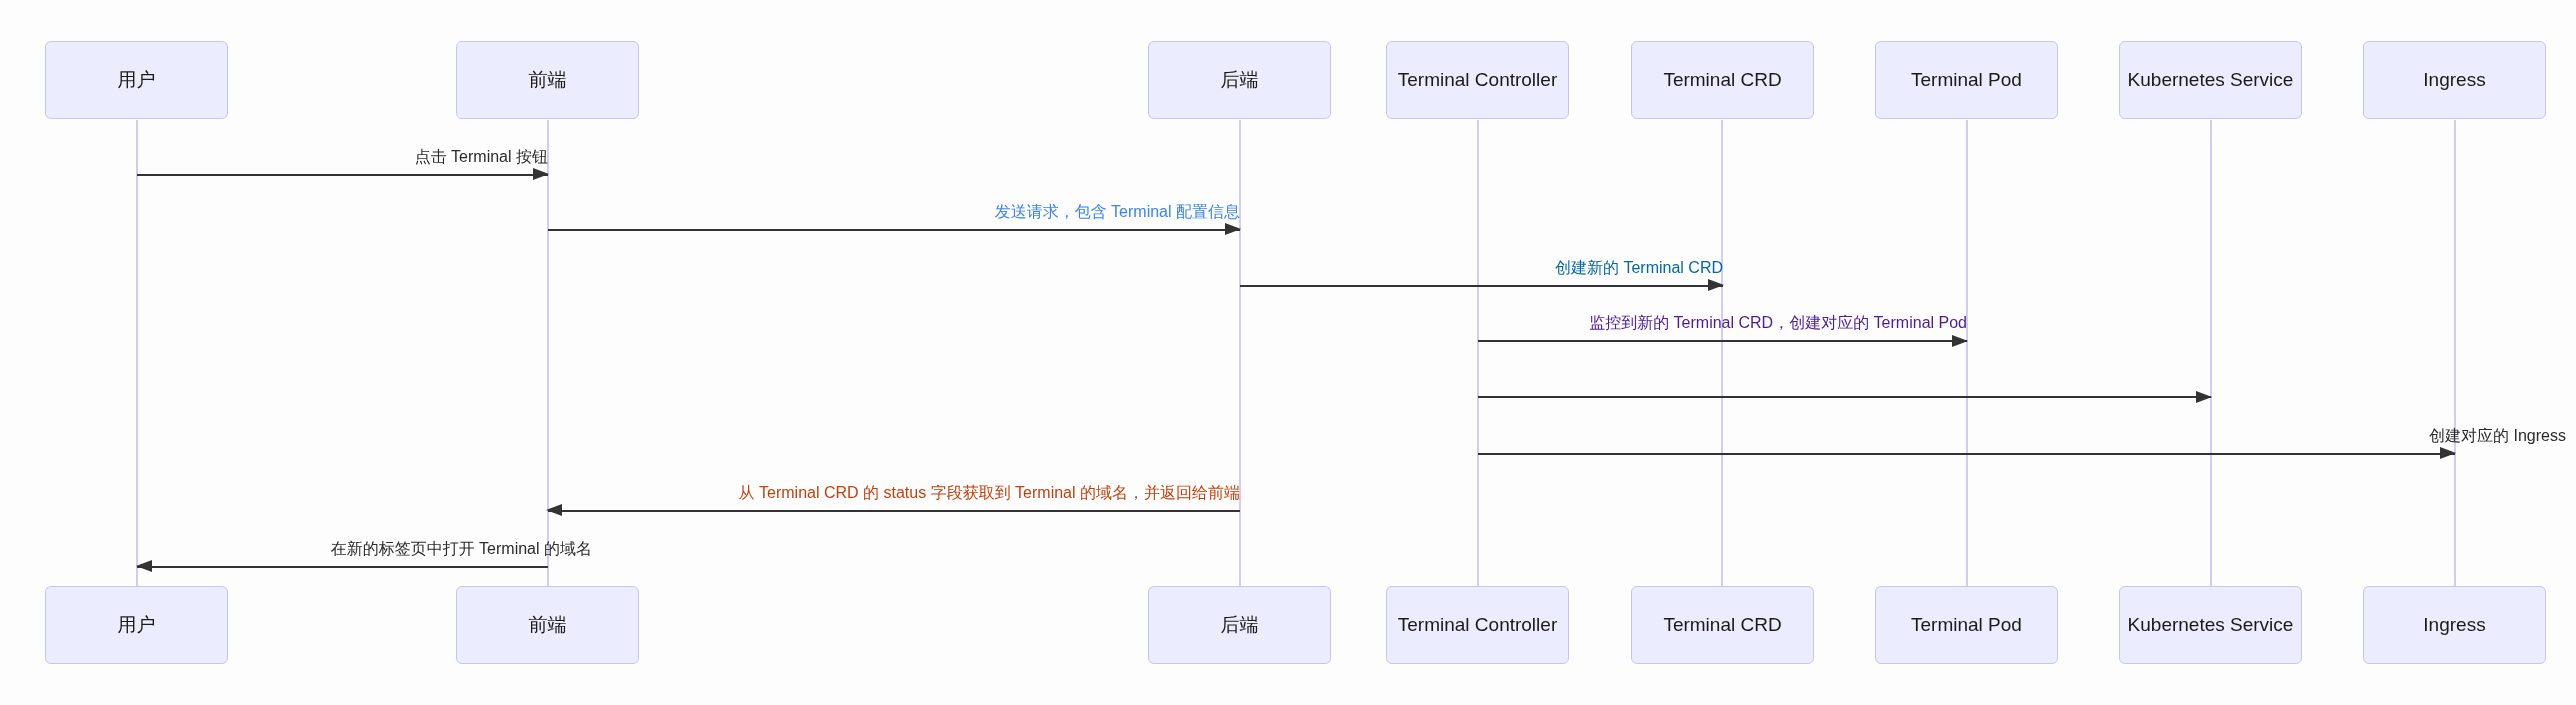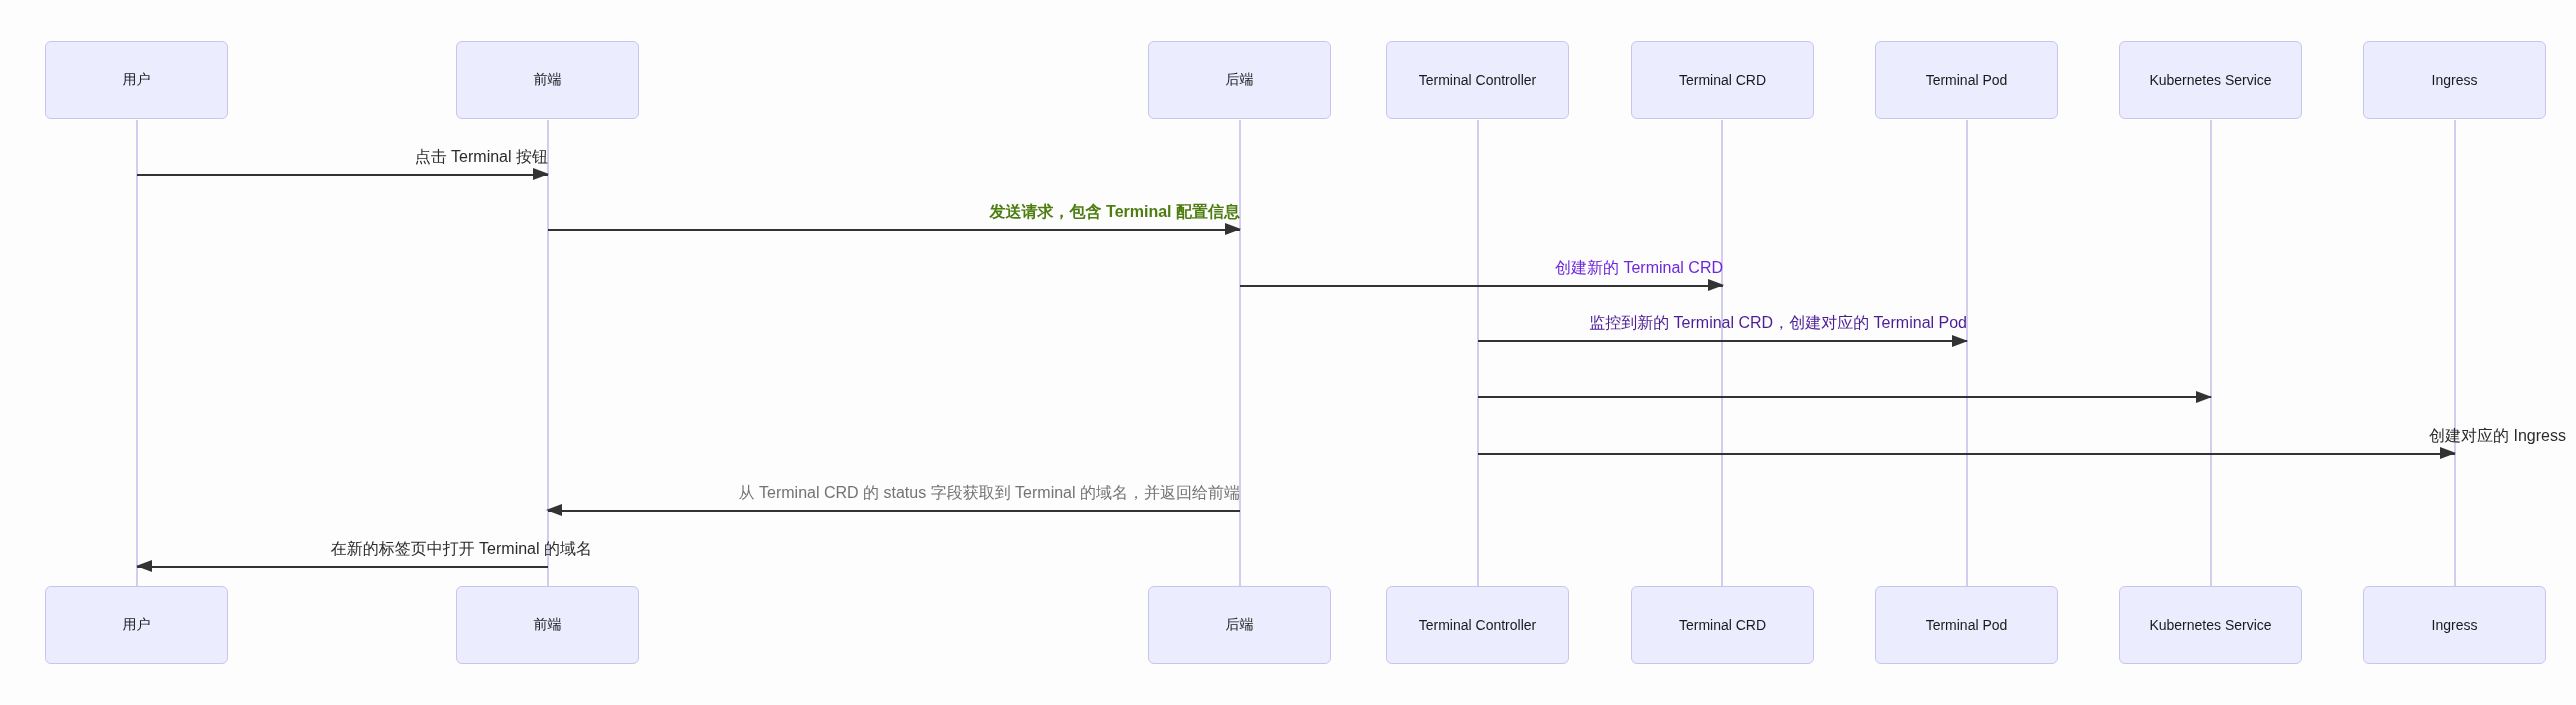--- a/index.html
+++ b/index.html
@@ -15,21 +15,21 @@
     position: absolute;
     box-sizing: border-box;
     border: 1.5px solid #c8c4ee;
     border-radius: 5.9px;
     background: #ececff;
     display: flex;
     align-items: center;
     justify-content: center;
   }
   .actor-label {
-    font-size: 14px;
+    font-size: 19px;
     color: #1a1a1a;
     white-space: nowrap;
   }
   .lifeline {
     position: absolute;
     width: 1.5px;
   }
   .msg-line {
     position: absolute;
     height: 2.2px;
@@ -105,34 +105,34 @@
     </div>
     <div class="actor-box" style="left: 2119px; top: 586px; width: 183px; height: 78px; background: rgb(236, 236, 255); border-color: rgb(200, 196, 238);">
       <span class="actor-label" style="color: rgb(26, 26, 26);">Kubernetes Service</span>
     </div>
     <div class="actor-box" style="left: 2363px; top: 586px; width: 183px; height: 78px; background: rgb(236, 236, 255); border-color: rgb(200, 196, 238);">
       <span class="actor-label" style="color: rgb(26, 26, 26);">Ingress</span>
     </div>
     <div class="msg-label" style="left: 137px; width: 411px; top: 146px; color: rgb(43, 43, 43);">点击 Terminal 按钮</div>
     <div class="msg-line" style="left: 137px; width: 411px; top: 174px; background: rgb(51, 51, 51);"></div>
     <div class="arrowhead" style="top: 168px; left: 533px; border-left: 16px solid rgb(51, 51, 51);"></div>
-    <div class="msg-label" style="left: 548px; width: 692px; top: 201px; color: #4d7c0f; font-weight: bold;">发送请求，包含 Terminal 配置信息</div>
+    <div class="msg-label" style="left: 548px; width: 692px; top: 201px; color: #3b82f6;">发送请求，包含 Terminal 配置信息</div>
     <div class="msg-line" style="left: 548px; width: 692px; top: 229px; background: rgb(51, 51, 51);"></div>
     <div class="arrowhead" style="top: 223px; left: 1225px; border-left: 16px solid rgb(51, 51, 51);"></div>
-    <div class="msg-label" style="left: 1240px; width: 483px; top: 257px; color: #6d28d9;">创建新的 Terminal CRD</div>
+    <div class="msg-label" style="left: 1240px; width: 483px; top: 257px; color: #0369a1;">创建新的 Terminal CRD</div>
     <div class="msg-line" style="left: 1240px; width: 483px; top: 285px; background: rgb(51, 51, 51);"></div>
     <div class="arrowhead" style="top: 279px; left: 1708px; border-left: 16px solid rgb(51, 51, 51);"></div>
     <div class="msg-label" style="left: 1478px; width: 489px; top: 312px; color: #4c1d95;">监控到新的 Terminal CRD，创建对应的 Terminal Pod</div>
     <div class="msg-line" style="left: 1478px; width: 489px; top: 340px; background: rgb(51, 51, 51);"></div>
     <div class="arrowhead" style="top: 335px; left: 1952px; border-left: 16px solid rgb(51, 51, 51);"></div>
     <div class="msg-line" style="left: 1478px; width: 733px; top: 396px; background: rgb(51, 51, 51);"></div>
     <div class="arrowhead" style="top: 391px; left: 2196px; border-left: 16px solid rgb(51, 51, 51);"></div>
     <div class="msg-label" style="left: 1478px; width: 1088px; top: 425px; color: rgb(43, 43, 43);">创建对应的 Ingress</div>
     <div class="msg-line" style="left: 1478px; width: 977px; top: 453px; background: rgb(51, 51, 51);"></div>
     <div class="arrowhead" style="top: 447px; left: 2440px; border-left: 16px solid rgb(51, 51, 51);"></div>
-    <div class="msg-label" style="left: 548px; width: 692px; top: 482px; color: #737373;">从 Terminal CRD 的 status 字段获取到 Terminal 的域名，并返回给前端</div>
+    <div class="msg-label" style="left: 548px; width: 692px; top: 482px; color: #c2410c;">从 Terminal CRD 的 status 字段获取到 Terminal 的域名，并返回给前端</div>
     <div class="msg-line" style="left: 548px; width: 692px; top: 510px; background: rgb(51, 51, 51);"></div>
     <div class="arrowhead" style="top: 504px; left: 546px; border-right: 16px solid rgb(51, 51, 51);"></div>
     <div class="msg-label" style="left: 137px; width: 455px; top: 538px; color: rgb(43, 43, 43);">在新的标签页中打开 Terminal 的域名</div>
     <div class="msg-line" style="left: 137px; width: 411px; top: 566px; background: rgb(51, 51, 51);"></div>
     <div class="arrowhead" style="top: 560px; left: 136px; border-right: 16px solid rgb(51, 51, 51);"></div>
   </div>
 
 
 </body></html>

